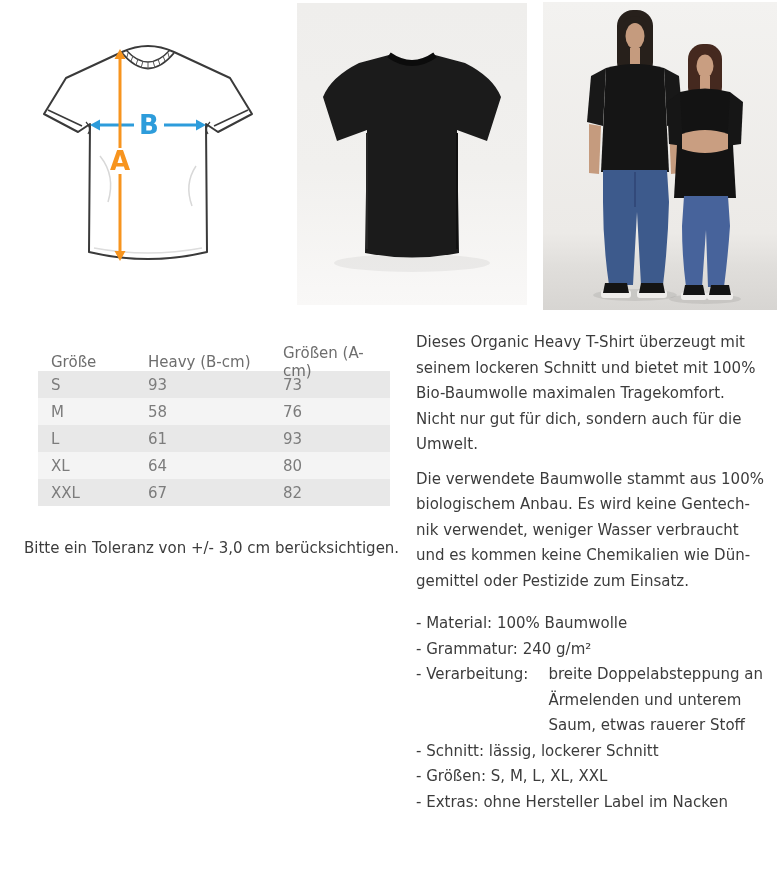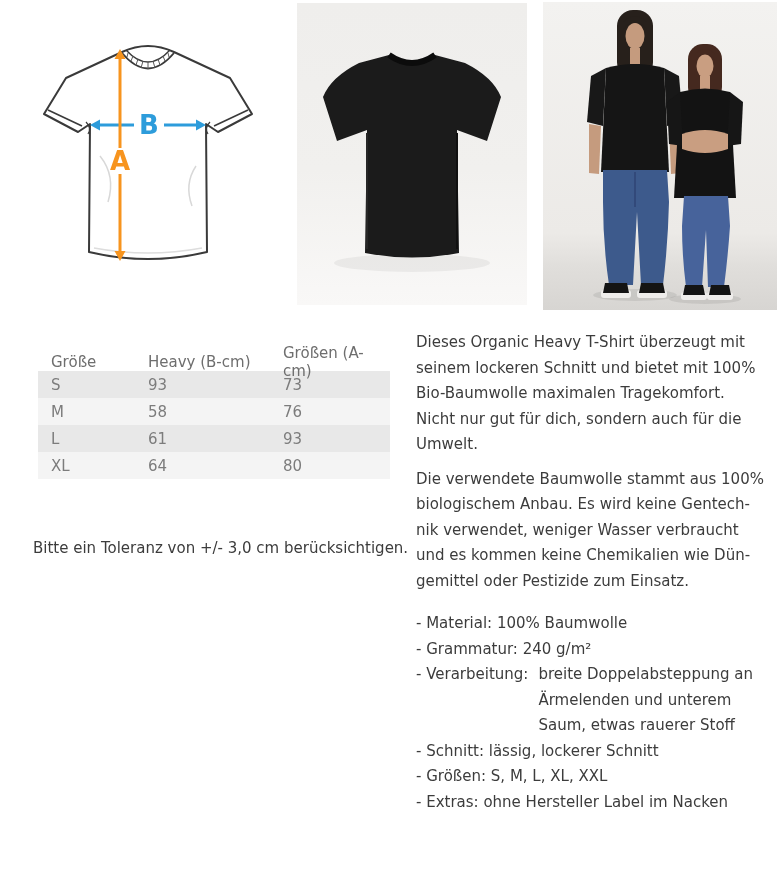--- a/index.html
+++ b/index.html
@@ -12,28 +12,28 @@
     background:linear-gradient(180deg,#efeeec 0%,#f1f0ee 55%,#f9f8f7 100%);}
   .models-photo{position:absolute;left:543px;top:2px;width:234px;height:308px;}
 
   
   .size-table{position:absolute;left:38px;top:344px;width:352px;font-size:15px;color:#7c7c7c;}
   .st-row{display:grid;grid-template-columns:97px 135px 1fr;align-items:center;height:27px;padding-left:13px;}
   .st-row.header{background:#ffffff;color:#6e6e6e;height:27px;}
   .st-row.shade{background:#e8e8e8;}
   .st-row.light{background:#f4f4f4;}
 
-  .tolerance-note{position:absolute;left:33px;top:524px;font-size:15px;color:#3c3c3c;}
+  .tolerance-note{position:absolute;left:24px;top:524px;font-size:15px;color:#3c3c3c;}
 
   
   .right-col{position:absolute;left:416px;top:330px;width:358px;font-size:15px;line-height:25.5px;color:#3c3c3c;}
   .para{white-space:pre-line;margin:0 0 9px 0;}
   .details{margin-top:17px;}
   .detail-line{white-space:pre-line;}
-  .detail-split{display:flex;gap:10px;}
+  .detail-split{display:flex;gap:20px;}
   .detail-split .d-label{flex:0 0 auto;}
   .detail-split .d-value{white-space:pre-line;}
 </style>
 </head>
 <body>
 
 <div class="page">
 
   <div class="measure-diagram">
     <svg width="248" height="248" viewBox="0 0 248 248">
@@ -160,20 +160,25 @@
     </div>
     <div class="st-row shade">
       <span>L</span>
       <span>61</span>
       <span>93</span>
     </div>
     <div class="st-row light">
       <span>XL</span>
       <span>64</span>
       <span>80</span>
+    </div>
+    <div class="st-row shade">
+      <span>XXL</span>
+      <span>67</span>
+      <span>82</span>
     </div>
   </div>
 
   <p class="tolerance-note">Bitte ein Toleranz von +/- 3,0 cm berücksichtigen.</p>
 
   <div class="right-col">
     <p class="para">Dieses Organic Heavy T-Shirt überzeugt mit
 seinem lockeren Schnitt und bietet mit 100%
 Bio-Baumwolle maximalen Tragekomfort.
 Nicht nur gut für dich, sondern auch für die

